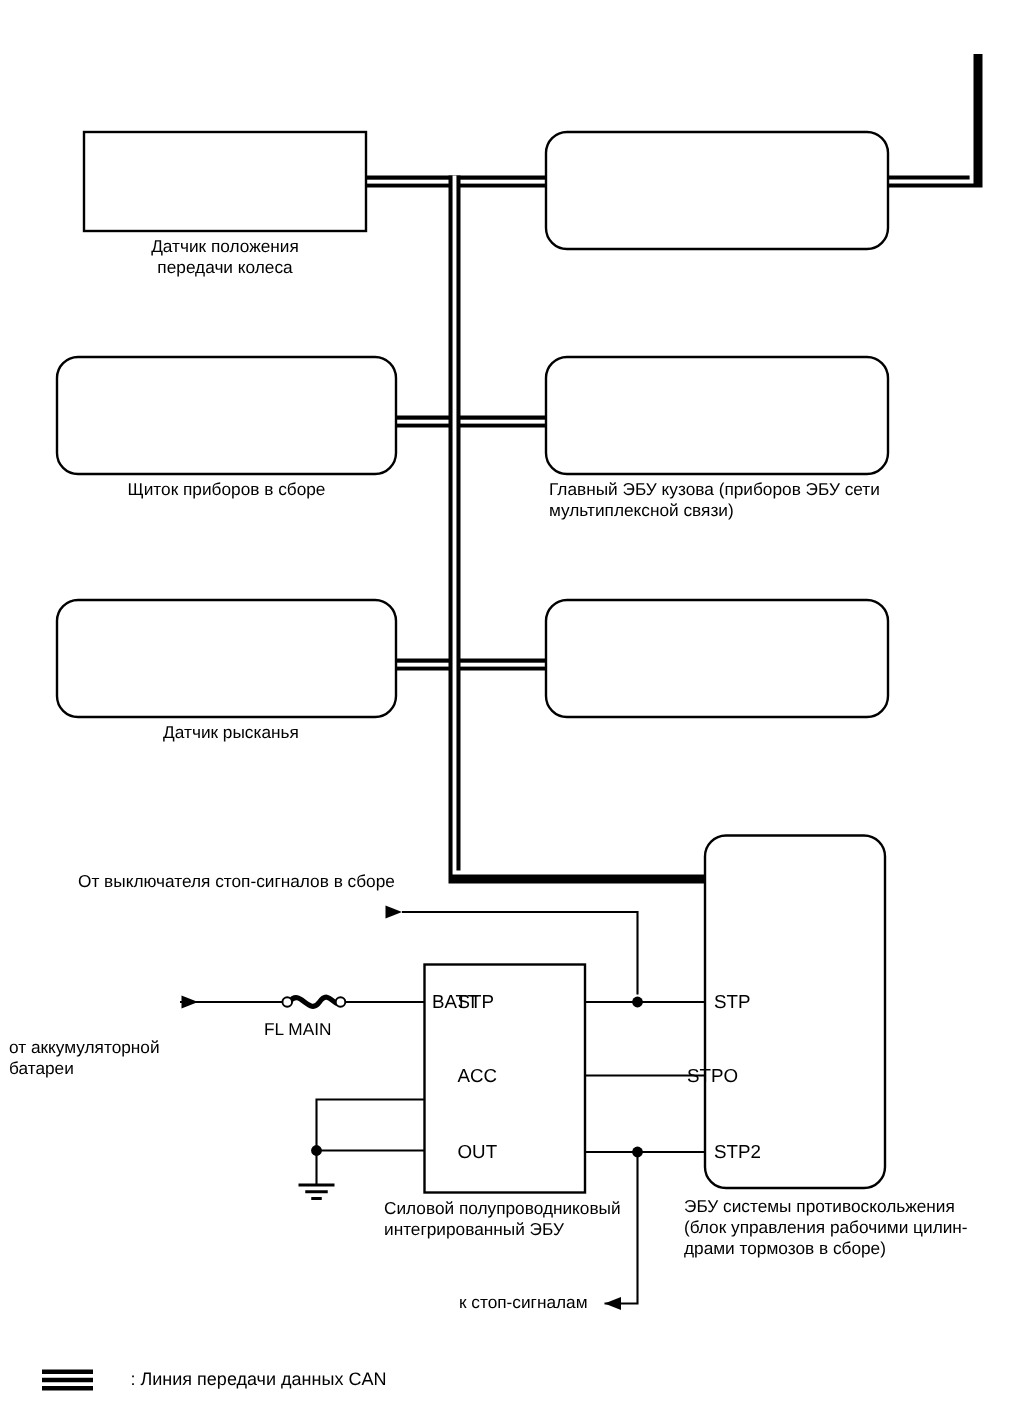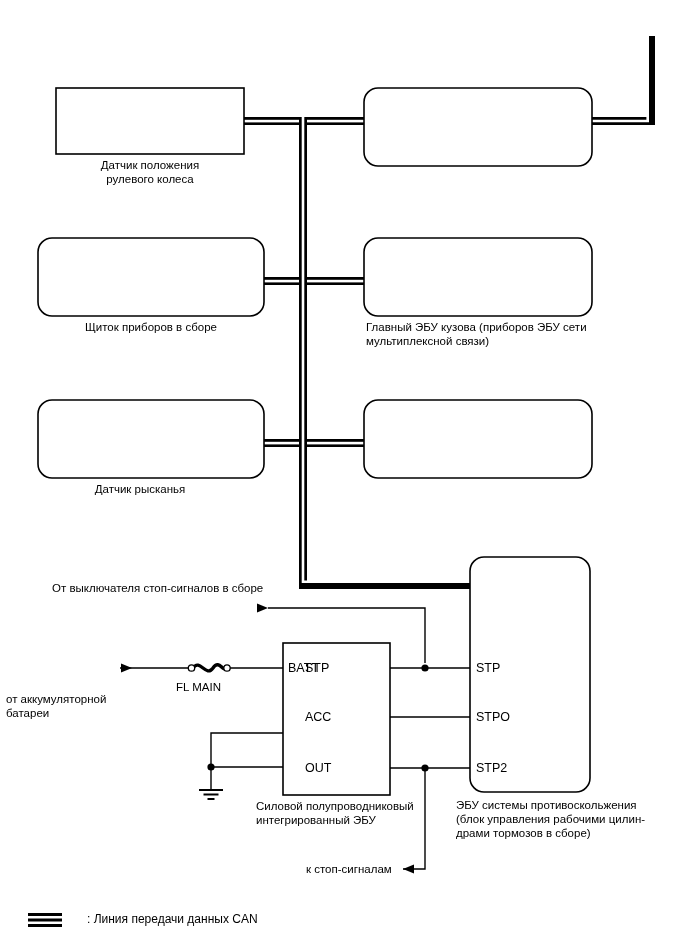--- a/index.html
+++ b/index.html
@@ -148,49 +148,49 @@
     </g>
 
     <g fill="#000">
       <rect x="28" y="913" width="34" height="3"></rect>
       <rect x="28" y="918.5" width="34" height="3"></rect>
       <rect x="28" y="924" width="34" height="3"></rect>
     </g>
   </svg>
 
   <div class="lbl center" style="left:56px; top:158px; width:188px;">Датчик положения
-рулевого колеса</div>
+передачи колеса</div>
 
 
   <div class="lbl center" style="left:38px; top:320px; width:226px;">Щиток приборов в сборе</div>
 
   <div class="lbl" style="left:366px; top:320px; width:300px;">Главный ЭБУ кузова (приборов ЭБУ сети
 мультиплексной связи)</div>
 
-  <div class="lbl center" style="left:27px; top:482px; width:226px;">Датчик рысканья</div>
+  <div class="lbl center" style="left:41px; top:482px; width:226px;">Датчик рысканья</div>
 
 
   <div class="lbl" style="left:456px; top:798px; width:240px;">ЭБУ системы противоскольжения
 (блок управления рабочими цилин-
 драми тормозов в сборе)</div>
 
   <div class="lbl" style="left:256px; top:799px; width:230px;">Силовой полупроводниковый
 интегрированный ЭБУ</div>
 
   <div class="term" style="left:288px; top:661px;">BATT</div>
 
   <div class="term right" style="left:305px; top:661px; width:80px;">STP</div>
 
   <div class="term right" style="left:305px; top:710px; width:80px;">ACC</div>
 
   <div class="term right" style="left:305px; top:761px; width:80px;">OUT</div>
 
   <div class="term" style="left:476px; top:661px;">STP</div>
 
-  <div class="term" style="left:476px; top:710px;">STPO</div>
+  <div class="term" style="left:458px; top:710px;">STPO</div>
 
   <div class="term" style="left:476px; top:761px;">STP2</div>
 
   <div class="lbl" style="left:52px; top:581px; width:220px;">От выключателя стоп-сигналов в сборе</div>
 
   <div class="lbl" style="left:6px; top:692px; width:120px;">от аккумуляторной
 батареи</div>
 
   <div class="lbl" style="left:176px; top:680px; width:90px;">FL MAIN</div>
 

